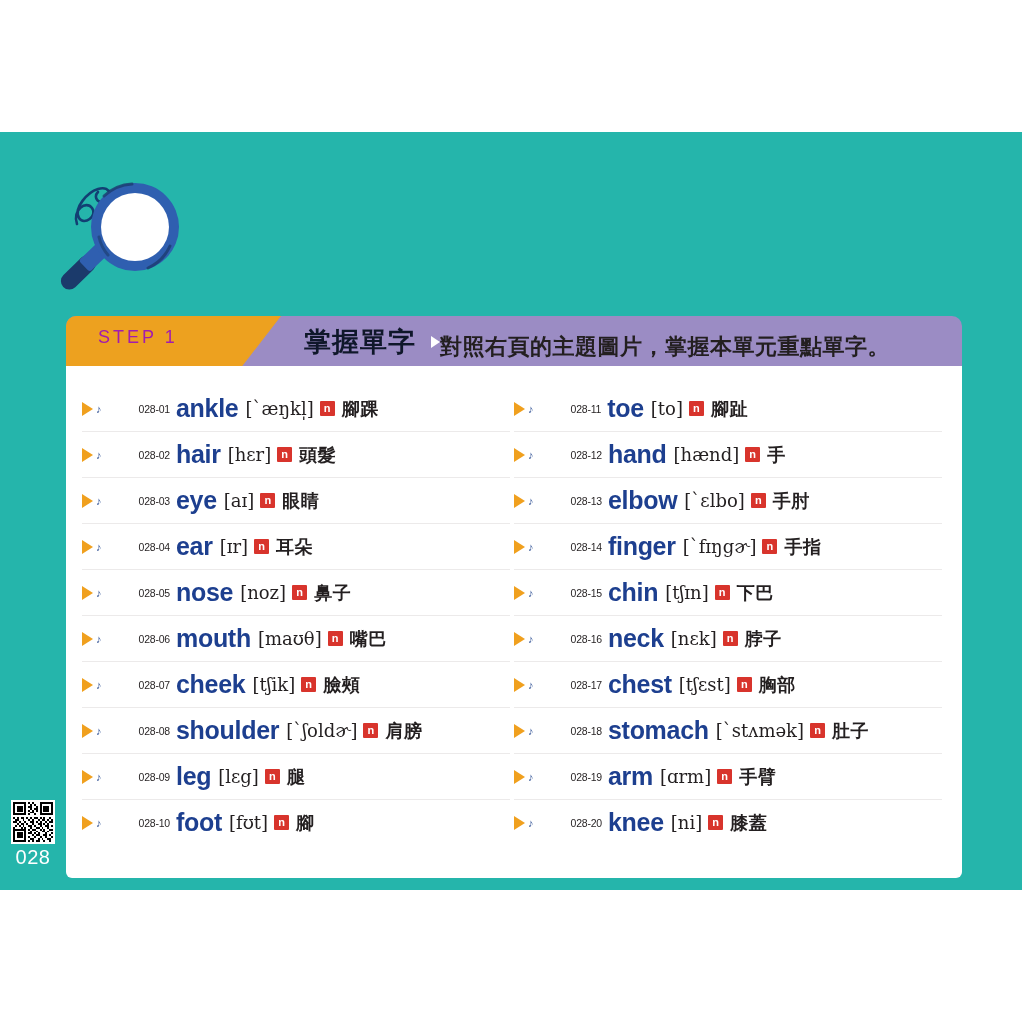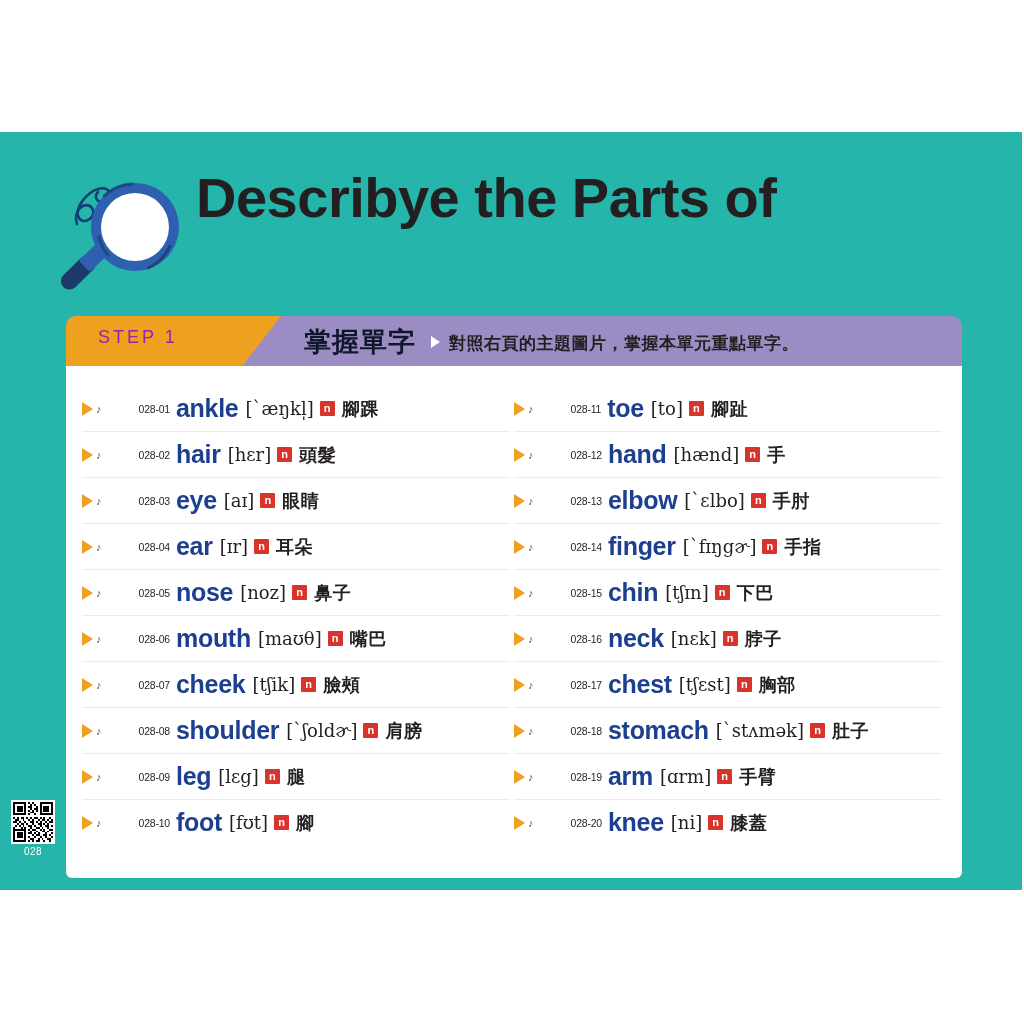--- a/index.html
+++ b/index.html
@@ -135,23 +135,23 @@
     position: absolute;
     left: 365px;
     top: 20px;
     width: 0; height: 0;
     border-left: 9px solid #ffffff;
     border-top: 6px solid transparent;
     border-bottom: 6px solid transparent;
   }
   .step-desc {
     position: absolute;
-    left: 383px;
+    left: 374px;
     top: 16px;
-    font-size: 17px;
+    font-size: 22px;
     font-weight: bold;
     color: #231f20;
     letter-spacing: 0.5px;
   }
 
   
   .word-card {
     position: absolute;
     left: 66px;
     top: 366px;
@@ -250,21 +250,21 @@
     padding: 2px;
     box-sizing: border-box;
   }
   .qr-box svg { display: block; }
   .page-no {
     position: absolute;
     left: 11px;
     top: 846px;
     width: 44px;
     text-align: center;
-    font-size: 10px;
+    font-size: 20px;
     color: #ffffff;
     letter-spacing: 0.5px;
   }
 </style>
 </head>
 <body>
 
 <div id="page">
 
   <div class="teal-panel"></div>
@@ -284,21 +284,20 @@
       <path d="M118 94 A44 44 0 0 1 96 116" fill="none" stroke="#1b3a6b" stroke-width="3" stroke-linecap="round" opacity="0.75"></path>
       <path d="M47 85 A40 40 0 0 0 56 103" fill="none" stroke="#1b3a6b" stroke-width="3" stroke-linecap="round" opacity="0.6"></path>
     </svg>
     <div class="unit-text-wrap">
       <span class="unit-word">Unit</span>
       <span class="unit-num">3</span>
     </div>
   </div>
 
   <div class="title-block">
-    <div class="title-line">Describye the Parts of</div>
   </div>
 
   <div class="step-bar">
     <div class="step-purple"></div>
     <div class="step-orange"></div>
     <div class="step-label">STEP 1</div>
     <div class="step-head">掌握單字</div>
     <div class="step-arrow"></div>
     <div class="step-desc">對照右頁的主題圖片，掌握本單元重點單字。</div>
   </div>

